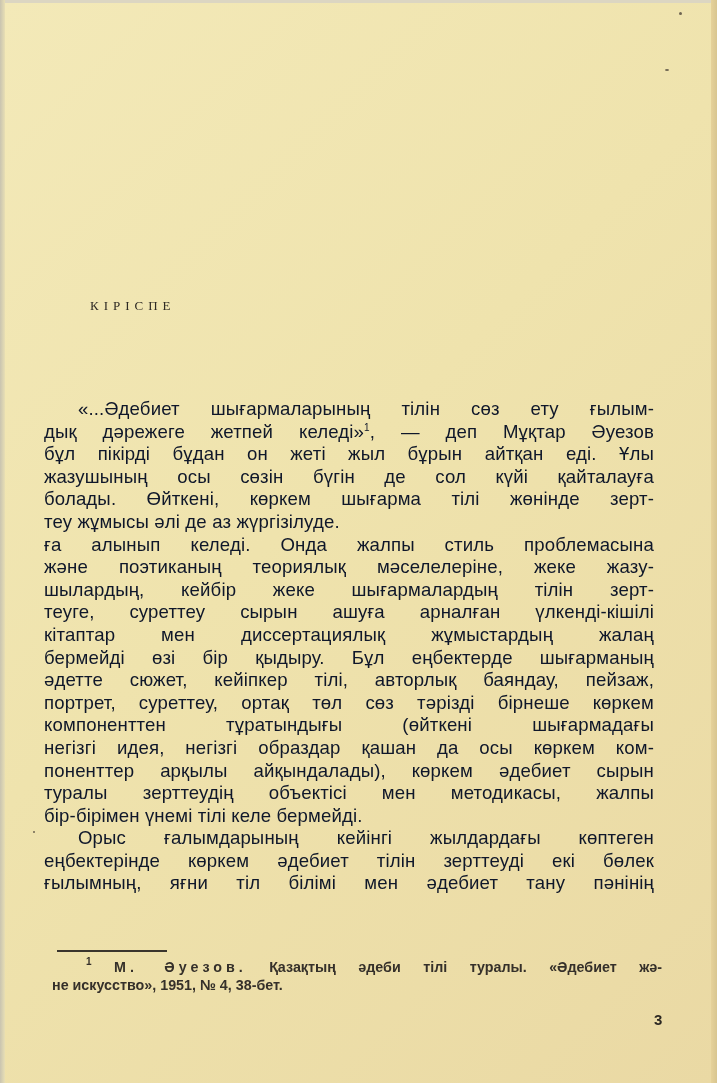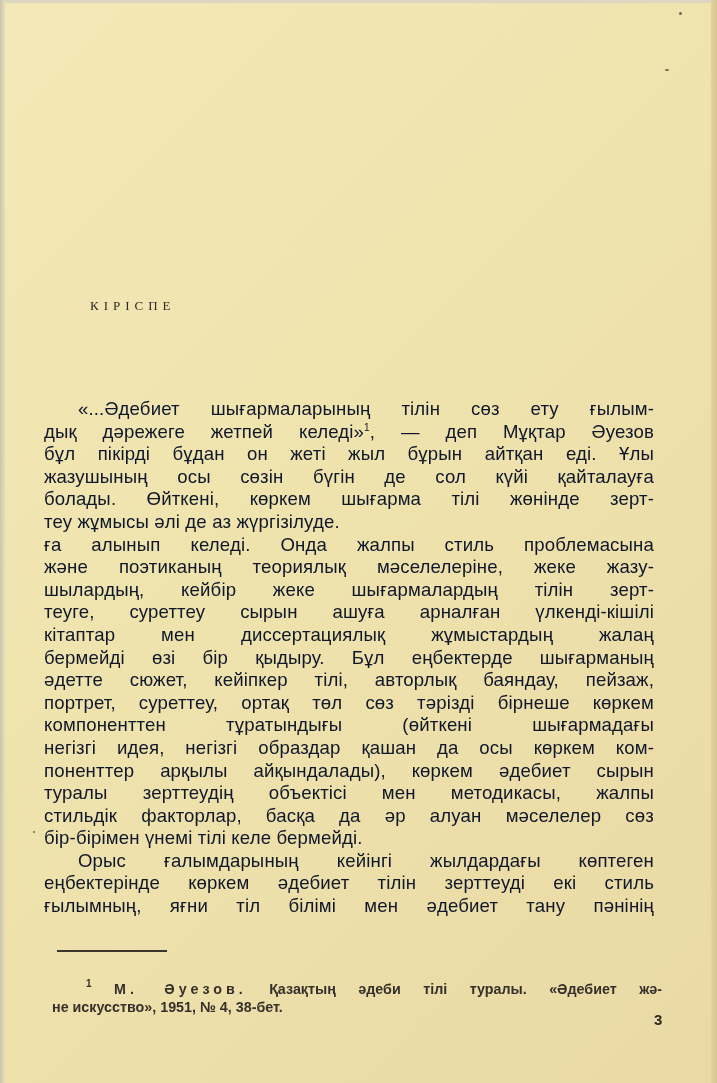--- a/index.html
+++ b/index.html
@@ -38,21 +38,21 @@
   .body-text p { margin: 0; text-indent: 0; }
   .line { display: block; text-align: justify; text-align-last: justify; white-space: nowrap; }
   .line.last { text-align-last: left; }
   .indent-space { display: inline-block; width: 34px; }
   sup { font-size: 10px; vertical-align: 7px; line-height: 0; }
   .footnote-rule {
     position: absolute; left: 57px; top: 950px; width: 110px; height: 1.5px;
     background: #3a352d;
   }
   .footnote {
-    position: absolute; left: 52px; top: 980px; width: 610px;
+    position: absolute; left: 52px; top: 958px; width: 610px;
     font-size: 14.3px; line-height: 18px;
     font-family: "Liberation Sans", "DejaVu Sans", sans-serif;
     font-weight: bold; color: #35302a;
   }
   .footnote .line { white-space: nowrap; }
   .spaced { letter-spacing: 4px; }
   .page-number {
     position: absolute; left: 654px; top: 1011px;
     font-size: 15px; font-weight: bold;
     font-family: "Liberation Sans", sans-serif; color: #2c2822;
@@ -90,26 +90,25 @@
     <span class="line">шылардың, кейбір жеке шығармалардың тілін зерт-</span>
     <span class="line">теуге, суреттеу сырын ашуға арналған үлкенді-кішілі</span>
     <span class="line">кітаптар мен диссертациялық жұмыстардың жалаң</span>
     <span class="line">бермейді өзі бір қыдыру. Бұл еңбектерде шығарманың</span>
     <span class="line">әдетте сюжет, кейіпкер тілі, авторлық баяндау, пейзаж,</span>
     <span class="line">портрет, суреттеу, ортақ төл сөз тәрізді бірнеше көркем</span>
     <span class="line">компоненттен тұратындығы (өйткені шығармадағы</span>
     <span class="line">негізгі идея, негізгі образдар қашан да осы көркем ком-</span>
     <span class="line">поненттер арқылы айқындалады), көркем әдебиет сырын</span>
     <span class="line">туралы зерттеудің объектісі мен методикасы, жалпы</span>
-    <span class="line">стильдік факторлар, басқа да әр алуан мәселелер сөз</span>
     <span class="line last">бір-бірімен үнемі тілі келе бермейді.</span>
   </p>
   <p>
     <span class="line"><span class="indent-space"></span><span>Орыс ғалымдарының кейінгі жылдардағы көптеген</span></span>
-    <span class="line">еңбектерінде көркем әдебиет тілін зерттеуді екі стиль</span>
+    <span class="line">еңбектерінде көркем әдебиет тілін зерттеуді екі бөлек</span>
     <span class="line">ғылымның, яғни тіл білімі мен әдебиет тану пәнінің</span>
   </p>
 </div>
 
 <div class="footnote-rule"></div>
 
 <div class="footnote">
   <span class="line" style="text-align-last:justify; padding-left:34px; box-sizing:border-box; width:610px;"><sup>1</sup> <span class="spaced">М. Әуезов.</span> <span>Қазақтың әдеби тілі туралы. «Әдебиет жә-</span></span>
   <span class="line last">не искусство», 1951, № 4, 38-бет.</span>
 </div>

